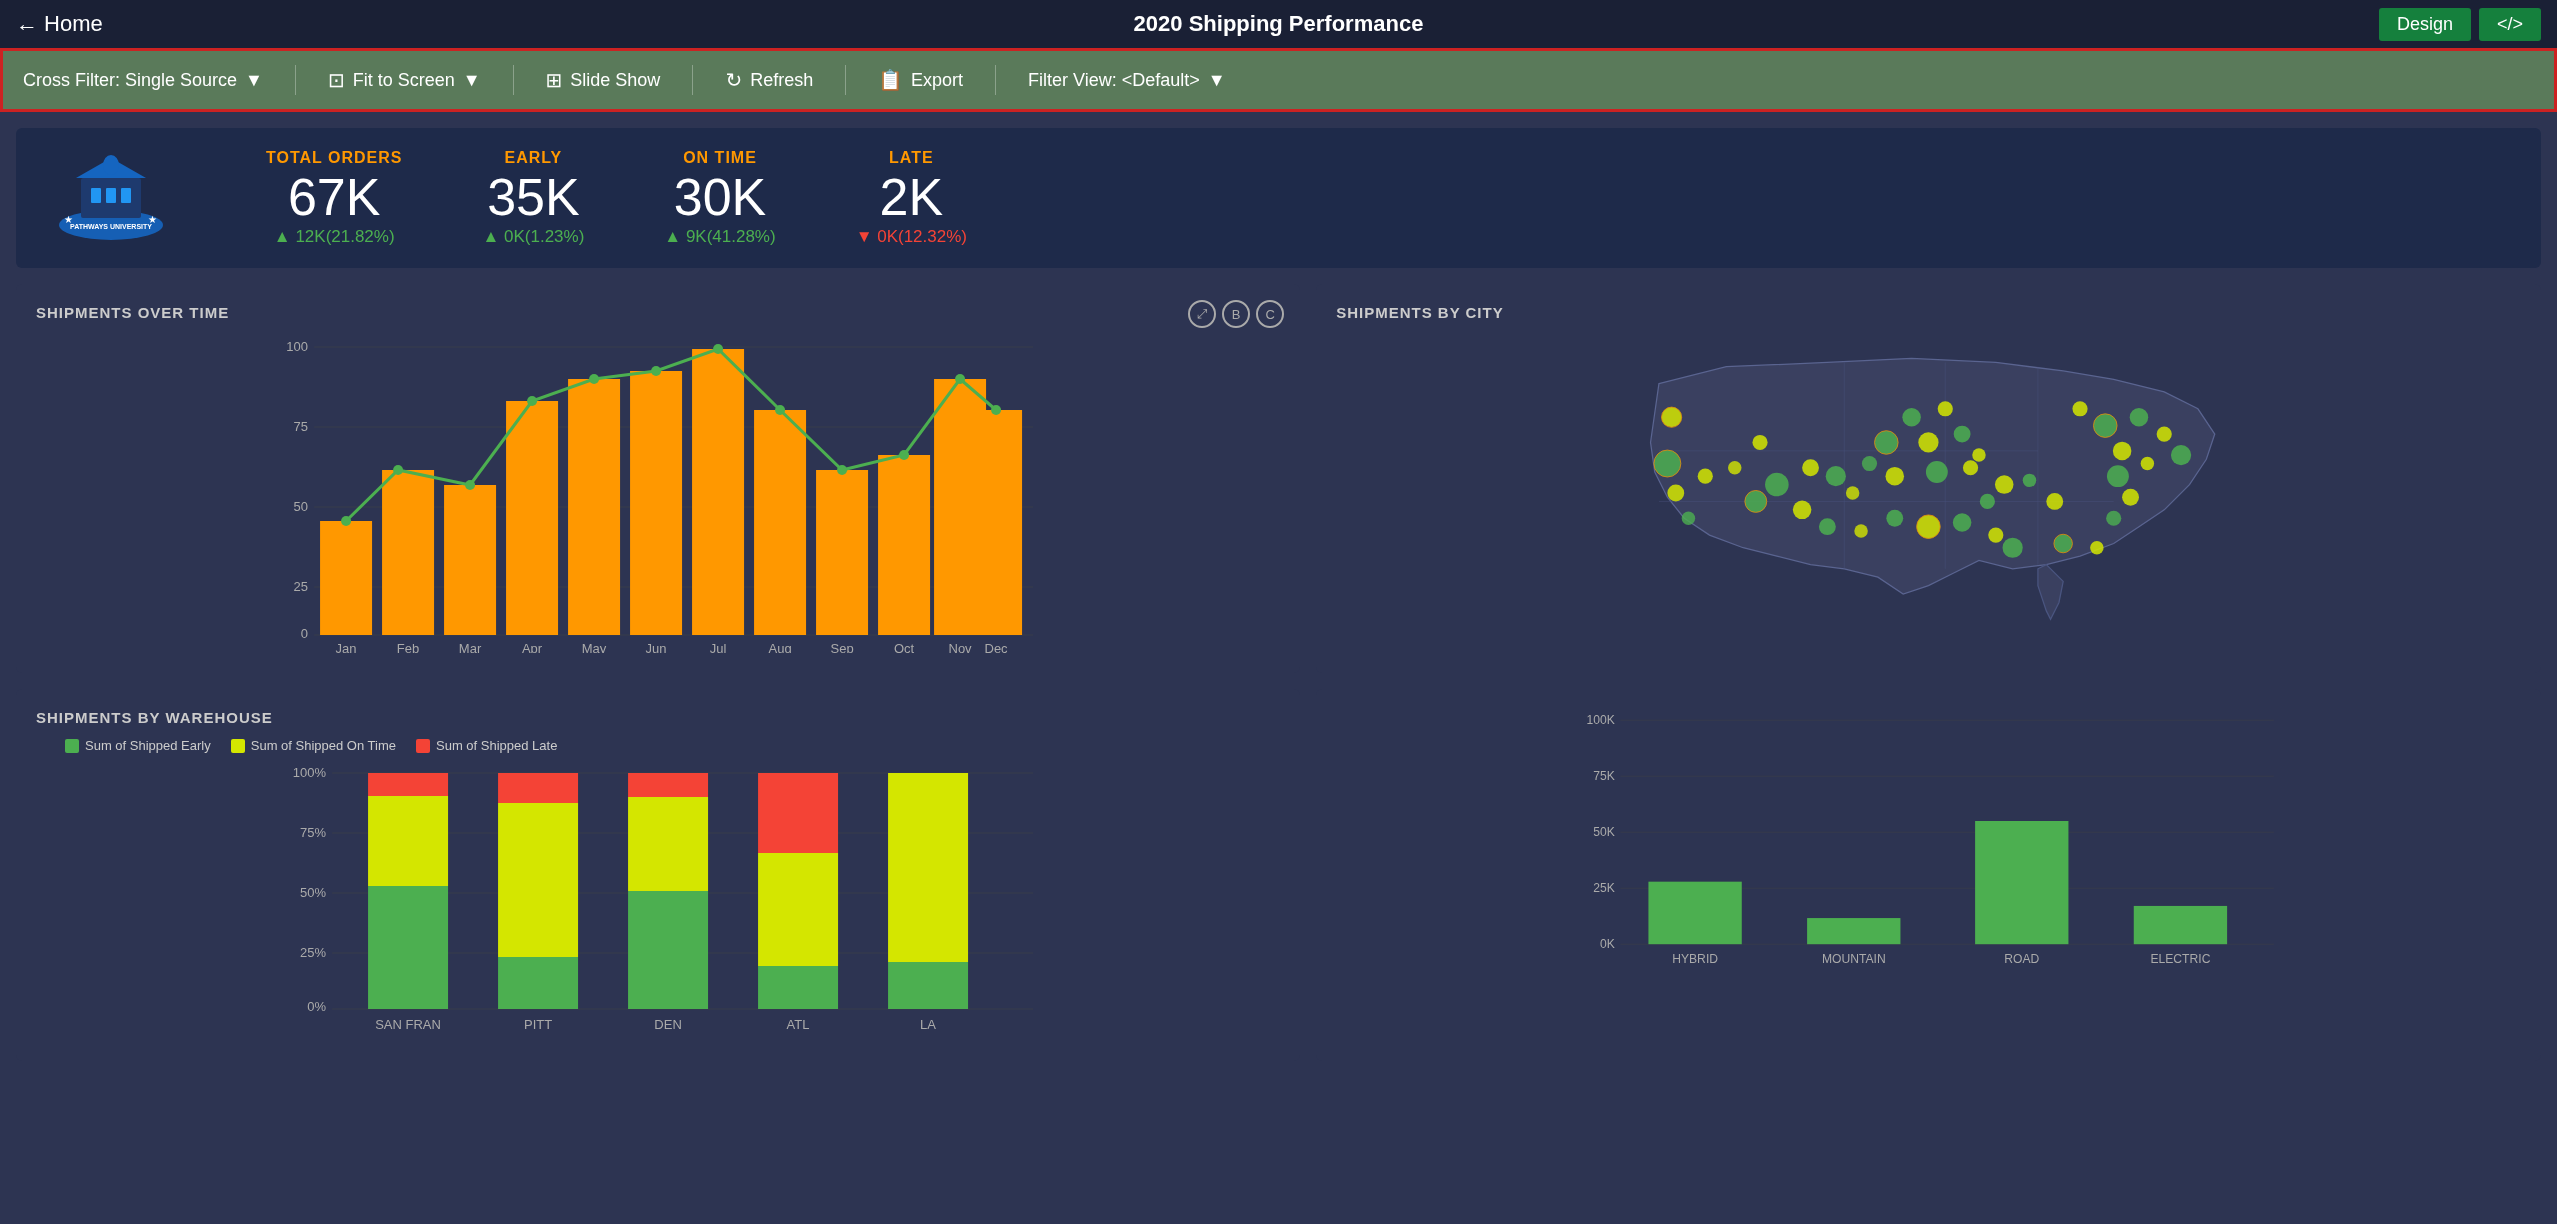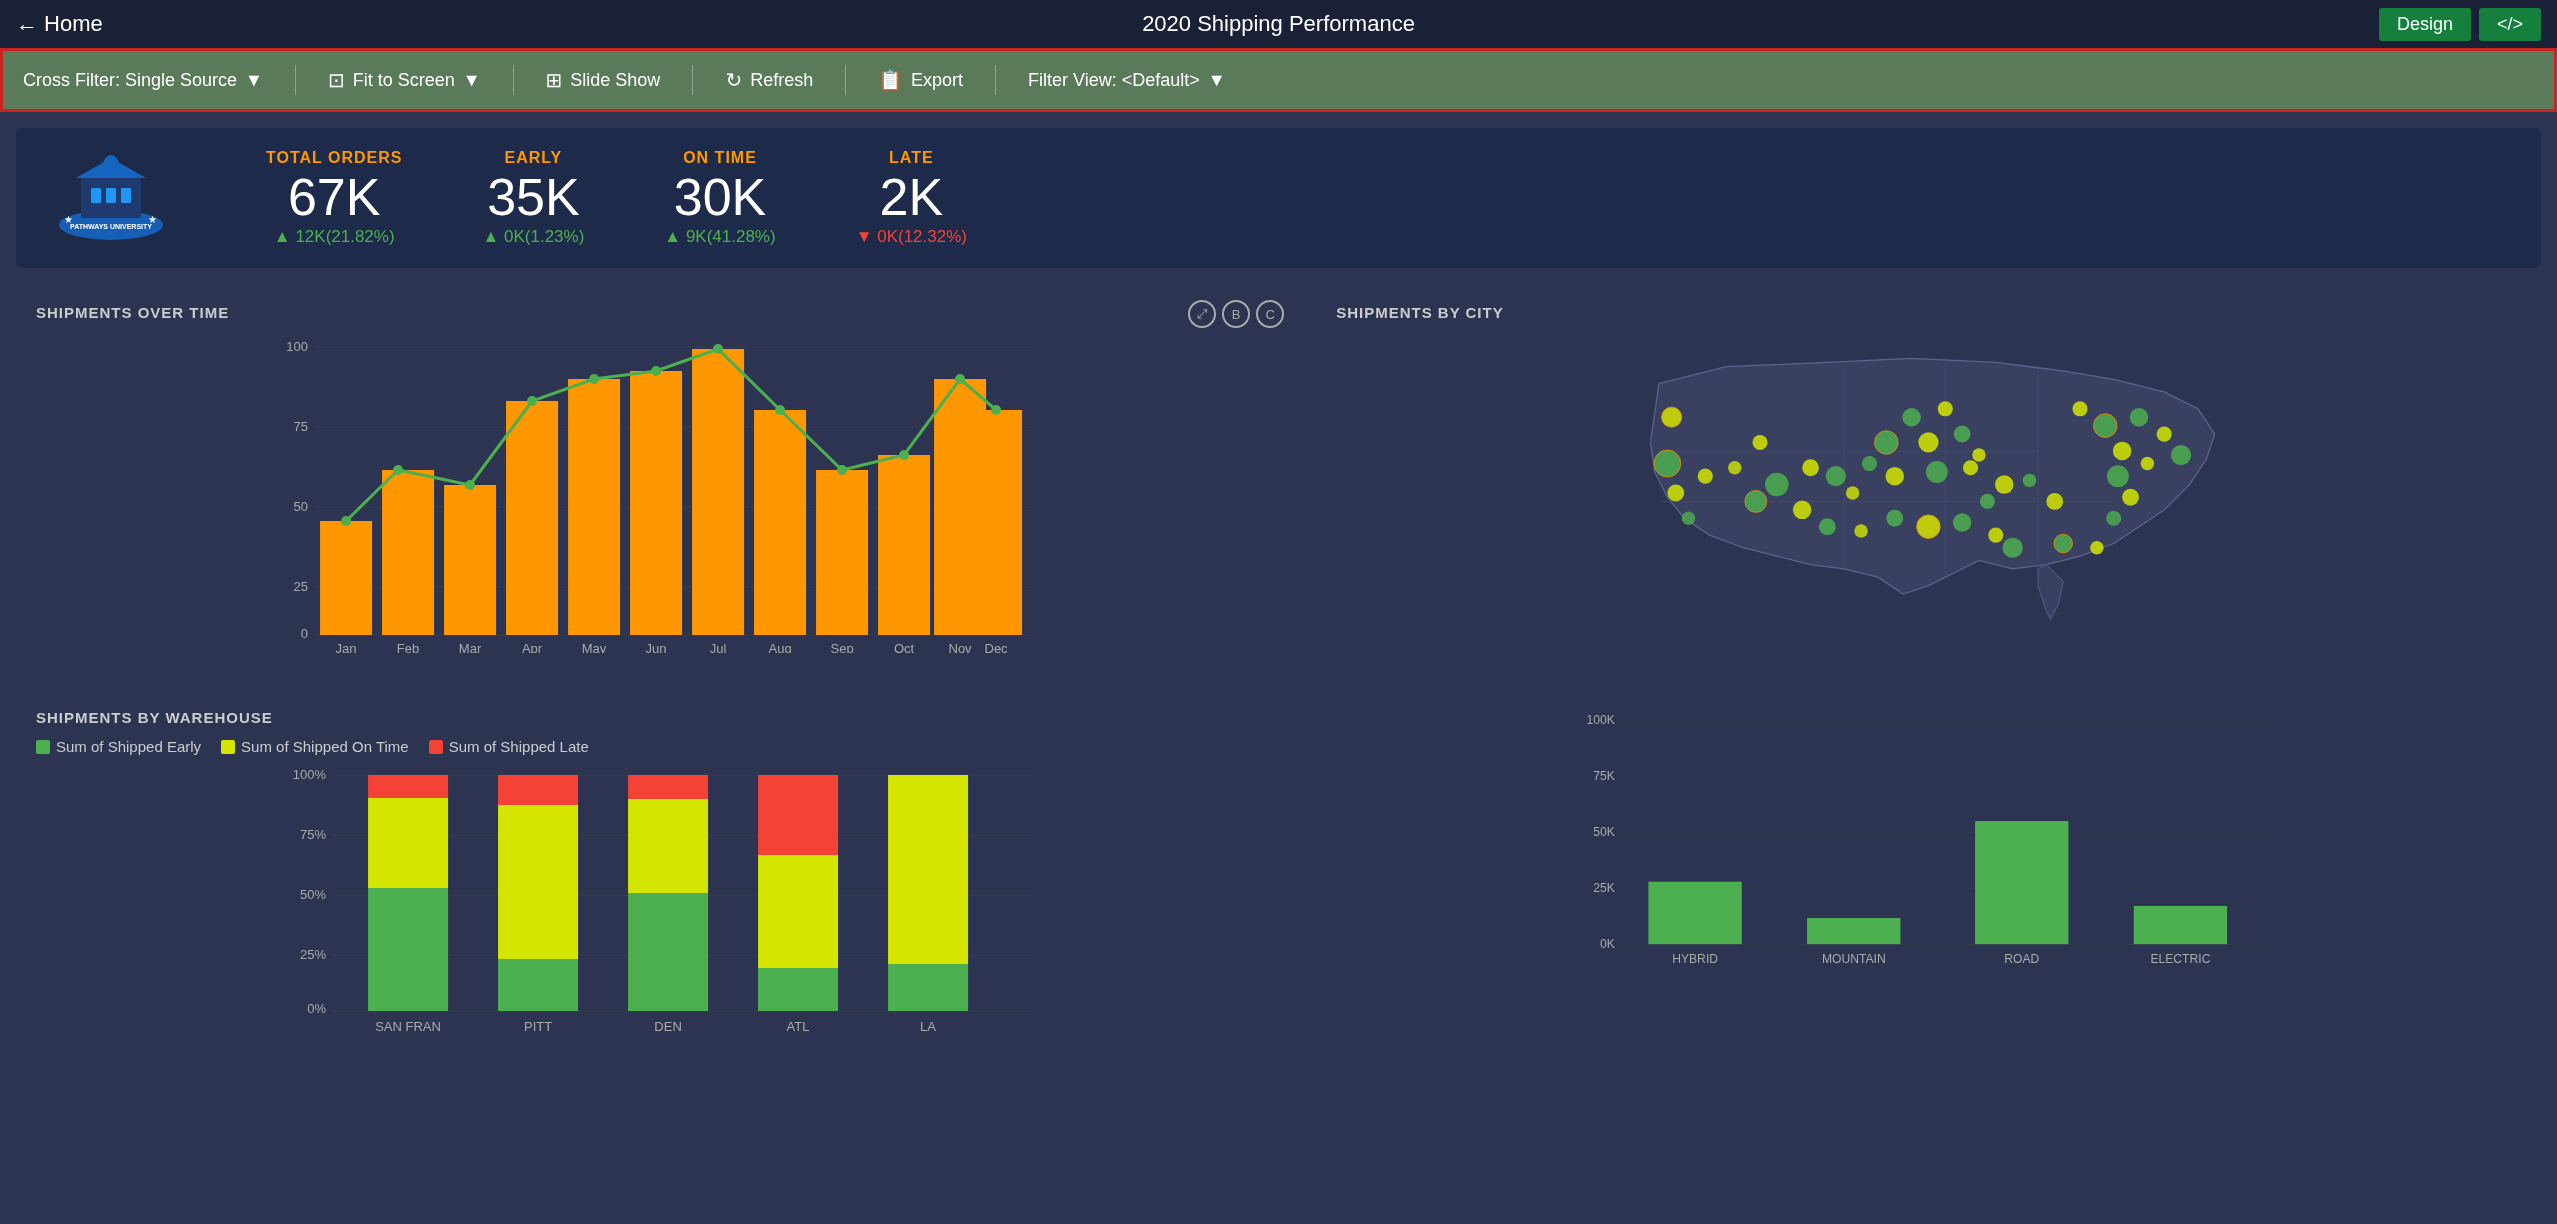--- a/index.html
+++ b/index.html
@@ -22,21 +22,21 @@
       gap: 6px;
       cursor: pointer;
       text-decoration: none;
     }
     .top-nav .page-title {
       position: absolute;
       left: 50%;
       transform: translateX(-50%);
       color: #fff;
       font-size: 22px;
-      font-weight: normal;
+      font-weight: bold;
     }
     .top-nav .right-btns {
       margin-left: auto;
       display: flex;
       gap: 8px;
     }
     .top-nav .design-btn, .top-nav .code-btn {
       background: #15803d;
       color: #fff;
       border: none;
@@ -170,22 +170,23 @@
 
     
     .warehouse-chart-container { height: 280px; position: relative; }
     .product-chart-container { height: 280px; position: relative; }
 
     
     .legend {
       display: flex;
       gap: 20px;
       margin-bottom: 8px;
-      font-size: 15px;
+      font-size: 13px;
       color: #ccc;
+      margin-left: 29px;
     }
     .legend-item { display: flex; align-items: center; gap: 6px; }
     .legend-dot { width: 14px; height: 14px; border-radius: 2px; }
 
     
     .chart-icons {
       position: absolute;
       top: 16px;
       right: 16px;
       display: flex;

